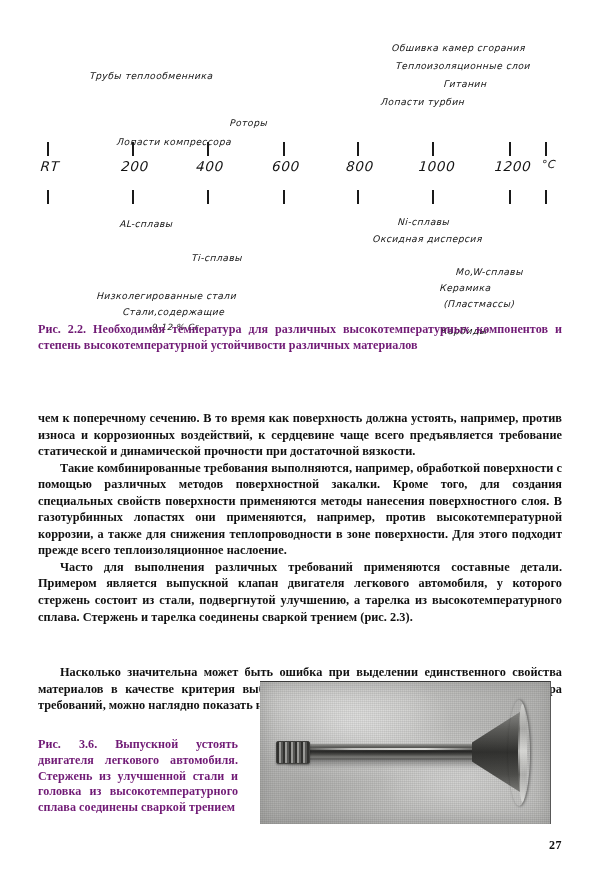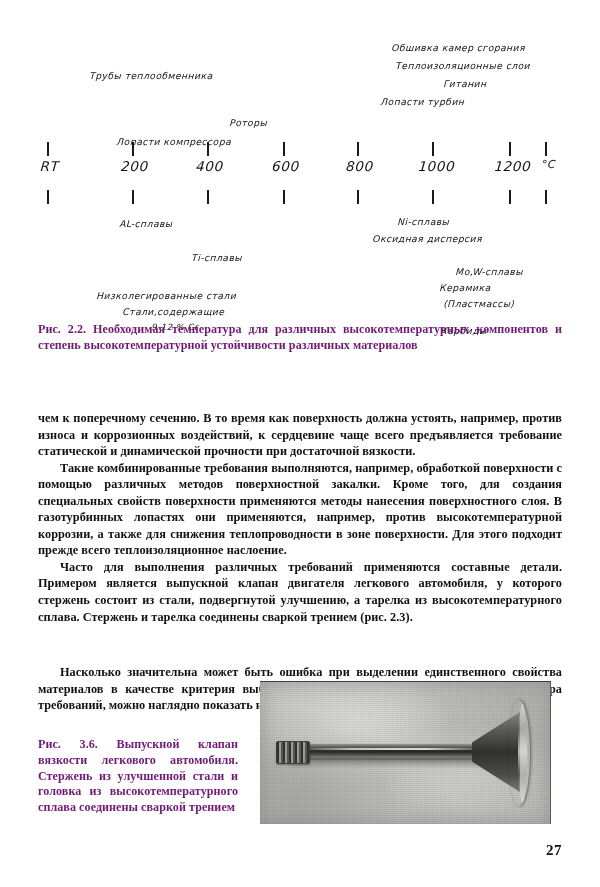--- a/index.html
+++ b/index.html
@@ -232,24 +232,24 @@
     width: 232px;
     height: 9px;
     background: linear-gradient(180deg, rgba(40,40,38,0.45), rgba(40,40,38,0));
     filter: blur(1.6px);
   }
 
   
   #page-number {
     position: absolute;
     right: 38px;
-    bottom: 28px;
+    bottom: 34px;
     font-family: "Liberation Serif", serif;
     font-weight: bold;
-    font-size: 15px;
+    font-size: 12px;
     color: #0f0f0f;
     letter-spacing: 0.5px;
   }
 </style>
 </head>
 <body>
 
 <div id="figure-22">
 
   <div class="hand-label" style="left:90px;  top:52px;">Трубы  теплообменника</div>
@@ -314,15 +314,15 @@
 <div id="photo-23">
   <div class="valve-part" id="valve-shadow"></div>
   <div class="valve-part" id="valve-stem"></div>
   <div class="valve-part" id="valve-stem-highlight"></div>
   <div class="valve-part" id="valve-grooves"></div>
   <div class="valve-part" id="valve-fillet"></div>
   <div class="valve-part" id="valve-disc"></div>
   <div class="valve-part" id="valve-disc-rim"></div>
 </div>
 
-<div class="fig-caption" id="caption-23"><span class="runin">Рис. 3.6.</span><span>  Выпускной клапан вязкости легкового автомобиля. Стержень из улучшенной стали и головка из высокотемпературного сплава соединены сваркой трением</span></div>
+<div class="fig-caption" id="caption-23"><span class="runin">Рис. 3.6.</span><span>  Выпускной устоять двигателя легкового автомобиля. Стержень из улучшенной стали и головка из высокотемпературного сплава соединены сваркой трением</span></div>
 
 <div id="page-number">27</div>
 
 </body></html>

